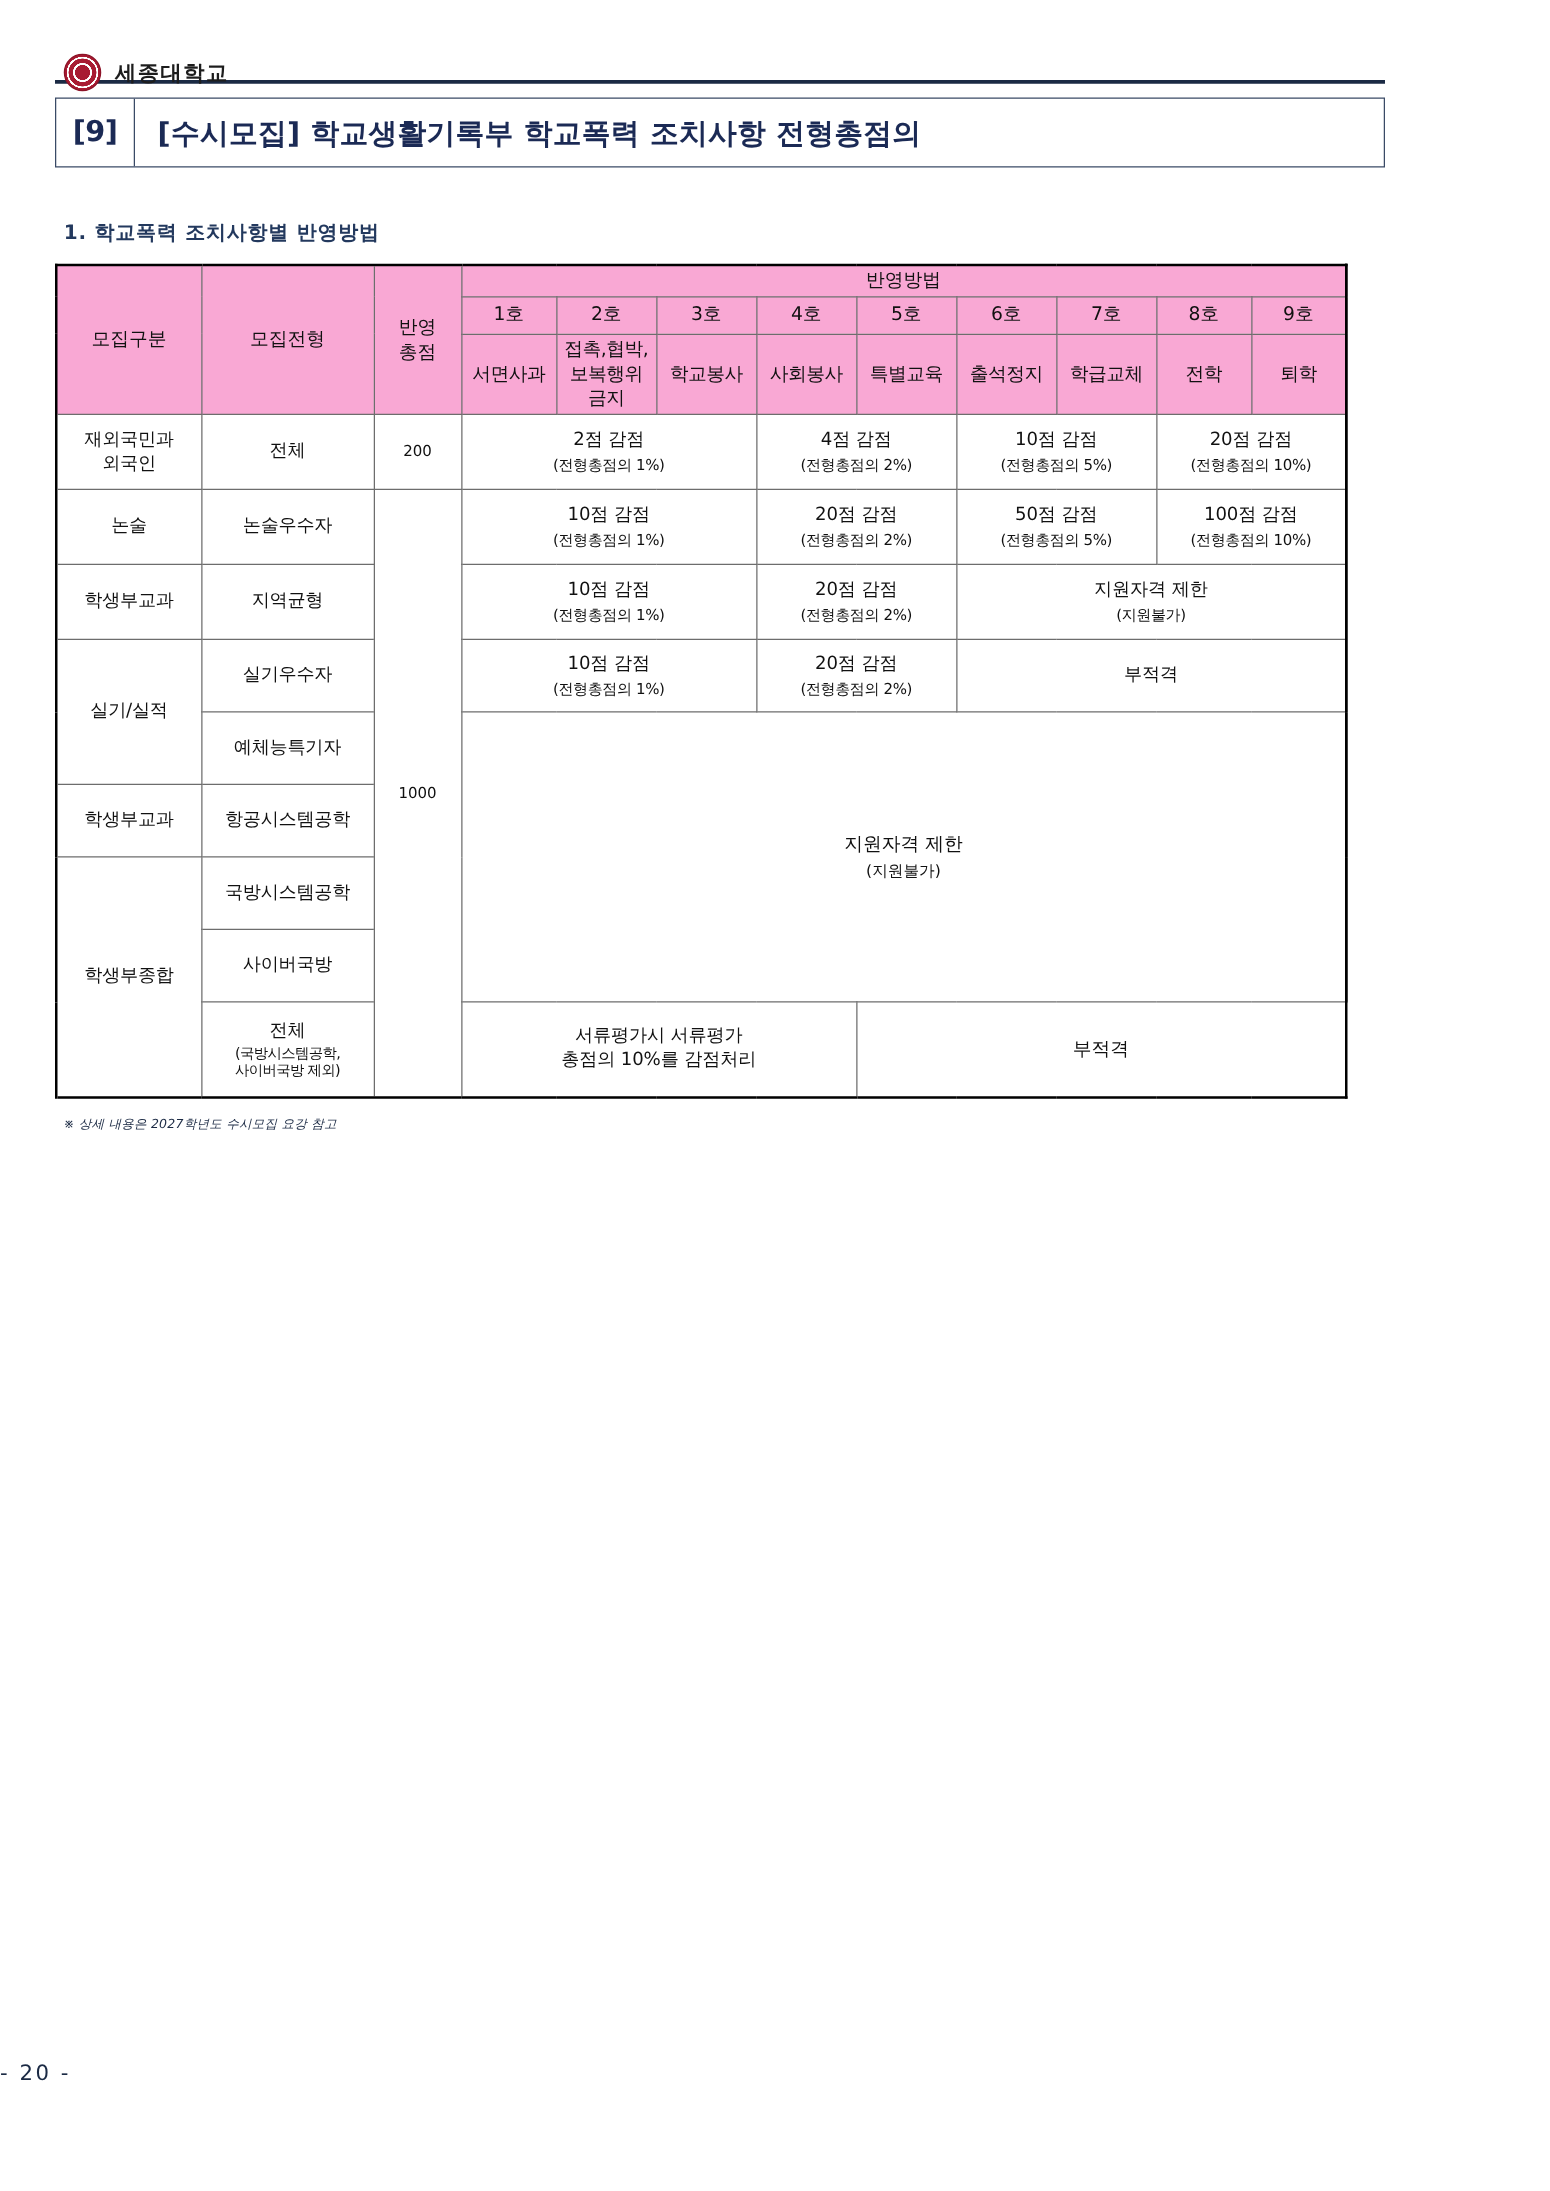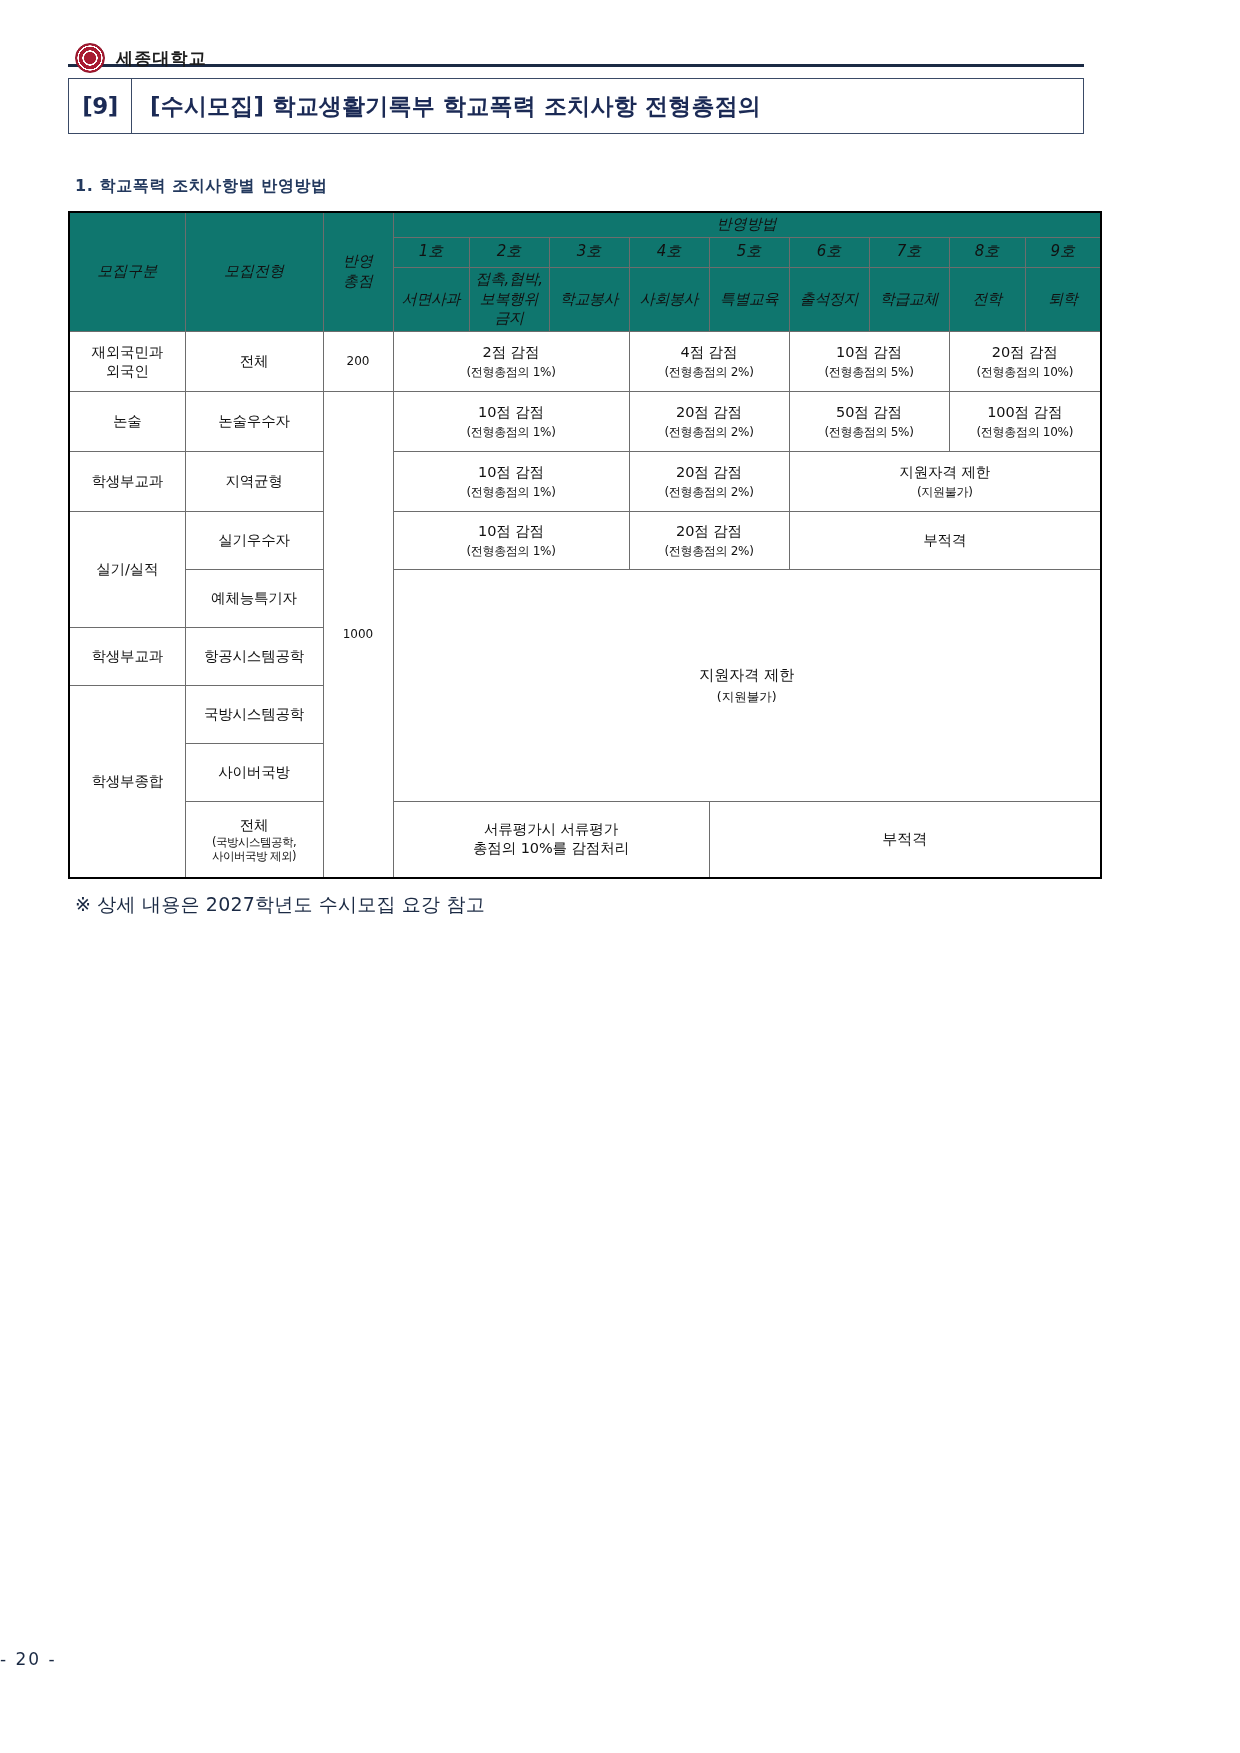--- a/index.html
+++ b/index.html
@@ -13,21 +13,21 @@
     font-family: "DejaVu Sans", "Liberation Sans", sans-serif;
     color: #1b2a44;
     position: relative;
     overflow: hidden;
   }
   .page {
     position: relative;
     width: 1152px;
     height: 1753px;
     box-sizing: border-box;
-    padding: 0 68px;
+    padding: 0 44px;
   }
 
   
   .brand {
     display: flex;
     align-items: center;
     gap: 11px;
     padding-top: 58px;
     padding-left: 7px;
     height: 44px;
@@ -126,22 +126,21 @@
     color: #111111;
     padding: 2px 3px;
     box-sizing: border-box;
     line-height: 1.32;
     word-break: keep-all;
   }
   table.matrix {
     border: 2px solid #000000;
   }
   .hdr {
-    background: #0f766e;
-    font-style: italic;
+    background: #f9a8d4;
   }
   .hdr-main {
     font-size: 15px;
   }
   .hdr-ho {
     font-size: 15px;
     height: 30px;
     margin-left: 20px;
   }
   .hdr-kind {
@@ -187,23 +186,24 @@
   }
   .thick-top { border-top: 2px solid #000000 !important; }
   .thick-left { border-left: 2px solid #000000 !important; }
   .thick-right { border-right: 2px solid #000000 !important; }
   .thick-bottom { border-bottom: 2px solid #000000 !important; }
 
   
   .footnote {
     margin-top: 13px;
     margin-left: 7px;
-    font-size: 19px;
+    font-size: 10px;
     color: #1b2a44;
     letter-spacing: 0.2px;
+    font-style: italic;
   }
 
   
   .page-number {
     position: absolute;
     left: 0;
     right: 0;
     bottom: 84px;
     font-size: 17px;
     color: #1b2a44;

